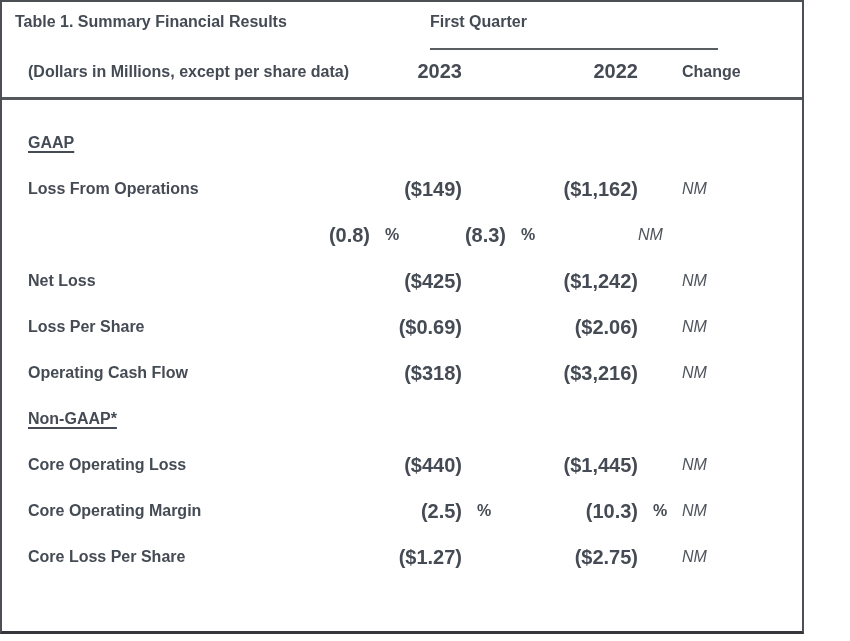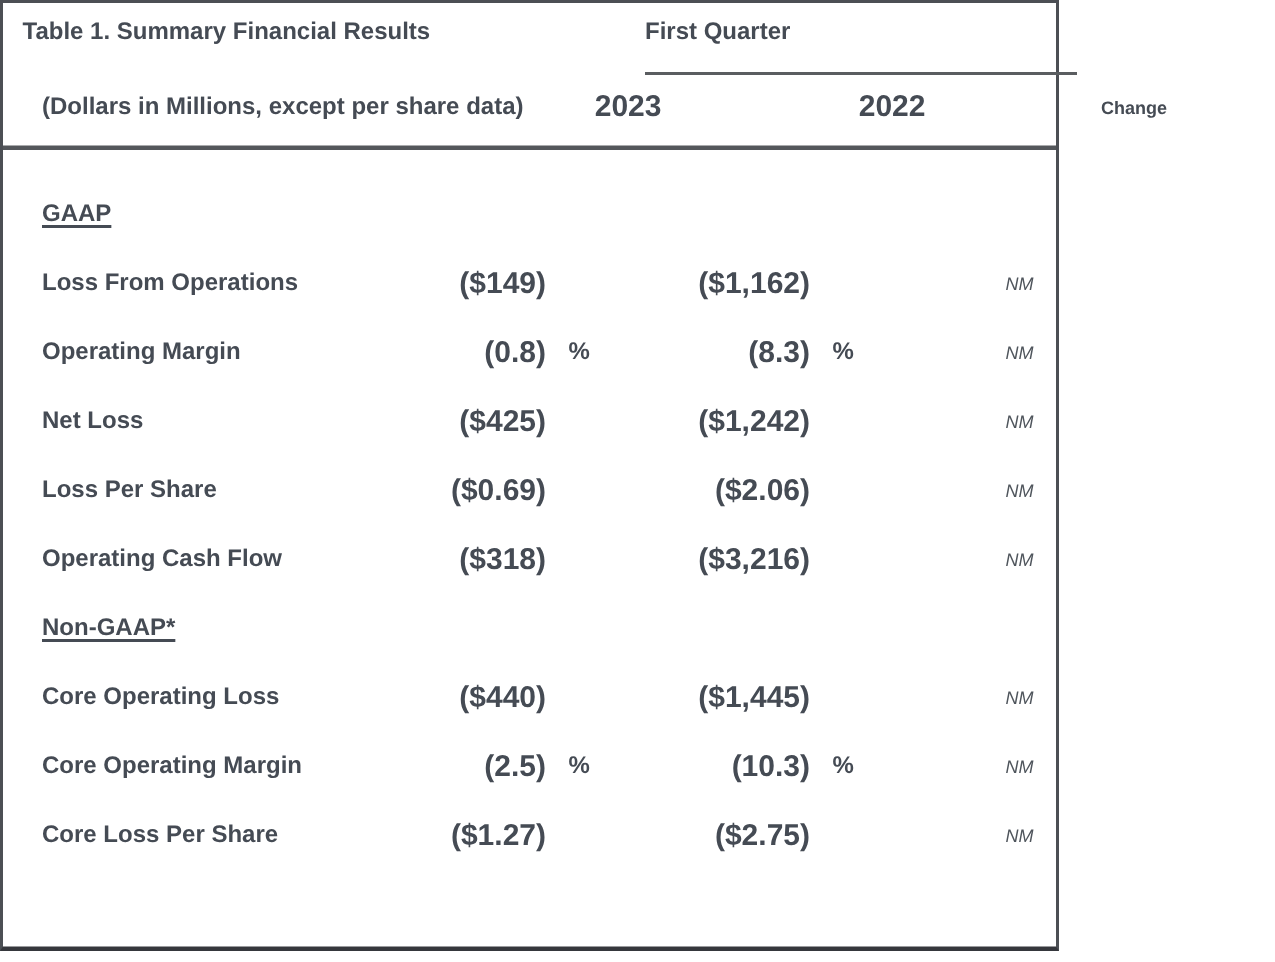--- a/index.html
+++ b/index.html
@@ -7,21 +7,21 @@
     padding: 0;
     background: #ffffff;
     width: 850px;
     height: 641px;
     overflow: hidden;
     font-family: "Liberation Sans", sans-serif;
   }
   .fin-table {
     position: relative;
     box-sizing: border-box;
-    width: 706px;
+    width: 804px;
     height: 634px;
     background: #ffffff;
     border: 2px solid #4c4f54;
     border-bottom: 3px solid #35373c;
     color: #454b54;
   }
   
   .table-header {
     position: relative;
     box-sizing: border-box;
@@ -63,21 +63,21 @@
   .grid-row {
     display: grid;
     grid-template-columns: 1fr 92px 44px 132px 44px 120px;
     align-items: center;
   }
   .c-label   { padding-left: 26px; text-align: left;  font-weight: 700; font-size: 16px; white-space: nowrap; }
   .c-v23,
   .c-v22     { text-align: right; font-weight: 700; font-size: 20px; white-space: nowrap; }
   .c-p23,
   .c-p22     { text-align: left; padding-left: 15px; font-weight: 700; font-size: 16px; white-space: nowrap; }
-  .c-change  { text-align: right; padding-right: 15px; font-style: italic; font-weight: 400; font-size: 12px; color: #4f555c; white-space: nowrap; }
+  .c-change  { padding-right: 15px; font-style: italic; font-weight: 400; font-size: 16px; color: #4f555c; white-space: nowrap; }
   .header-row2 .c-change { font-style: normal; font-weight: 700; color: #454b54; padding-right: 3px; }
   
   .table-body {
     padding-top: 20px;
   }
   .table-row {
     height: 46px;
   }
   .table-row.section .c-label {
     text-decoration: underline;
@@ -118,21 +118,20 @@
   </div>
       <div class="table-row grid-row">
     <div class="c-label">Loss From Operations</div>
     <div class="c-v23">($149)</div>
     <div class="c-p23"></div>
     <div class="c-v22">($1,162)</div>
     <div class="c-p22"></div>
     <div class="c-change">NM</div>
   </div>
       <div class="table-row grid-row">
-    <div class="c-label">Operating Margin</div>
     <div class="c-v23">(0.8)</div>
     <div class="c-p23">%</div>
     <div class="c-v22">(8.3)</div>
     <div class="c-p22">%</div>
     <div class="c-change">NM</div>
   </div>
       <div class="table-row grid-row">
     <div class="c-label">Net Loss</div>
     <div class="c-v23">($425)</div>
     <div class="c-p23"></div>

